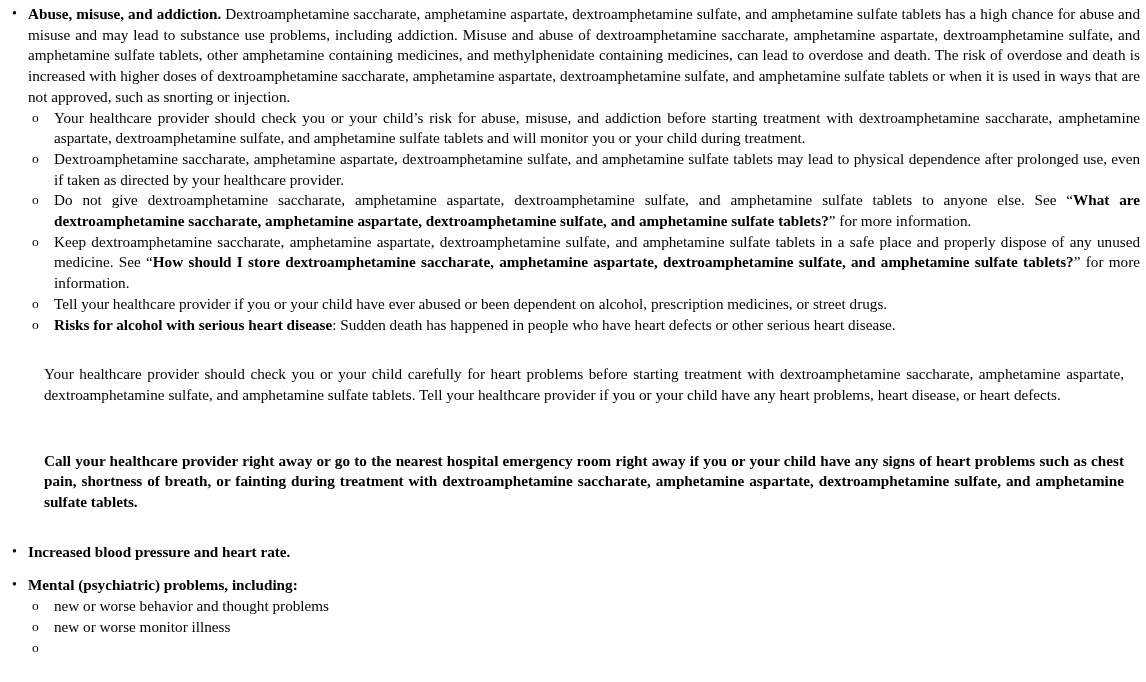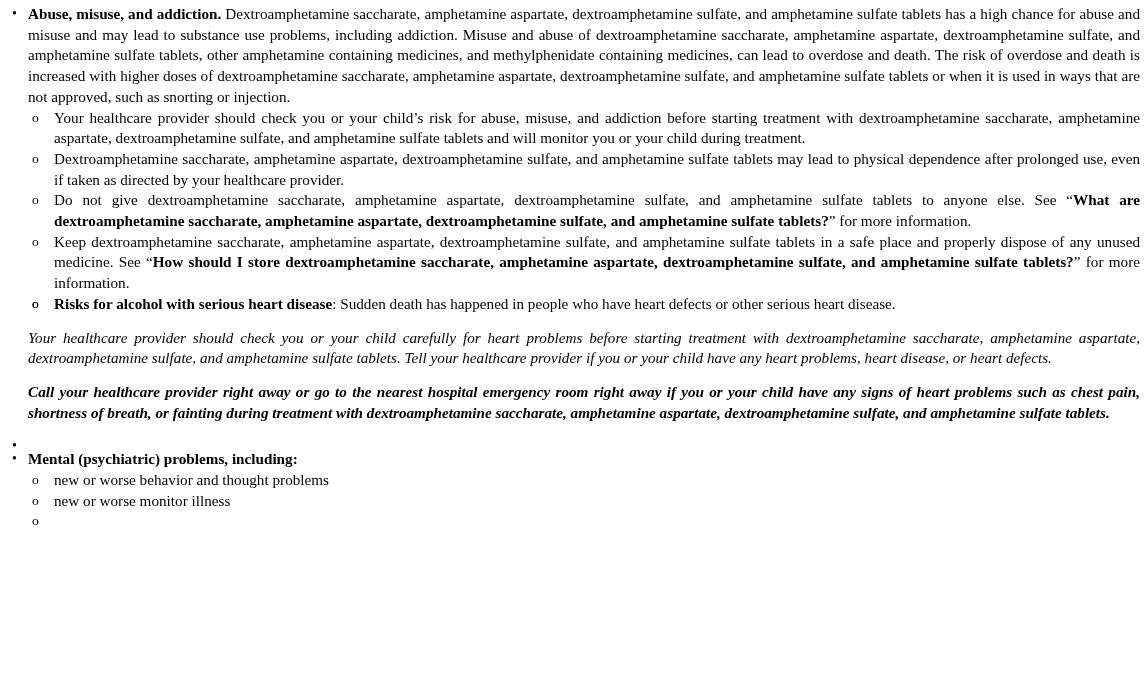--- a/index.html
+++ b/index.html
@@ -50,22 +50,21 @@
   .lvl2 > .bullet {
     position: absolute;
     left: 26px;
     top: 0;
     font-size: 13.5px;
     line-height: 20.7px;
     font-family: "Liberation Serif", serif;
   }
   .para {
     padding-left: 22px;
-    margin: 0;
-    font-style: italic;
+    margin: 16px;
   }
   b, .b { font-weight: bold; }
   .spacer-md { height: 13px; }
   .nojust { text-align: left; }
 </style>
 </head>
 <body>
 
 <div class="page">
 
@@ -89,20 +88,21 @@
     <span>Do not give dextroamphetamine saccharate, amphetamine aspartate, dextroamphetamine sulfate, and amphetamine sulfate tablets to anyone else. See “</span><span class="b">What are dextroamphetamine saccharate, amphetamine aspartate, dextroamphetamine sulfate, and amphetamine sulfate tablets?</span><span>” for more information.</span>
   </div>
 
   <div class="block lvl2">
     <span class="bullet">o</span>
     <span>Keep dextroamphetamine saccharate, amphetamine aspartate, dextroamphetamine sulfate, and amphetamine sulfate tablets in a safe place and properly dispose of any unused medicine. See “</span><span class="b">How should I store dextroamphetamine saccharate, amphetamine aspartate, dextroamphetamine sulfate, and amphetamine sulfate tablets?</span><span>” for more information.</span>
   </div>
 
   <div class="block lvl2 nojust">
     <span class="bullet">o</span>
+    <span>Tell your healthcare provider if you or your child have ever abused or been dependent on alcohol, prescription medicines, or street drugs.</span>
   </div>
 
   <div class="block lvl2 nojust">
     <span class="bullet">o</span>
     <span class="b">Risks for alcohol with serious heart disease</span><span>: Sudden death has happened in people who have heart defects or other serious heart disease.</span>
   </div>
 
   <div class="spacer-md"></div>
 
   <div class="block para">
@@ -112,20 +112,21 @@
   <div class="spacer-md"></div>
 
   <div class="block para b">
     <span>Call your healthcare provider right away or go to the nearest hospital emergency room right away if you or your child have any signs of heart problems such as chest pain, shortness of breath, or fainting during treatment with dextroamphetamine saccharate, amphetamine aspartate, dextroamphetamine sulfate, and amphetamine sulfate tablets.</span>
   </div>
 
   <div class="spacer-md"></div>
 
   <div class="block lvl1 nojust">
     <span class="bullet">•</span>
+    <span class="b">Increased blood pressure and heart rate.</span>
   </div>
 
 
   <div class="spacer-md"></div>
 
   <div class="block lvl1 nojust">
     <span class="bullet">•</span>
     <span class="b">Mental (psychiatric) problems, including:</span>
   </div>
 

